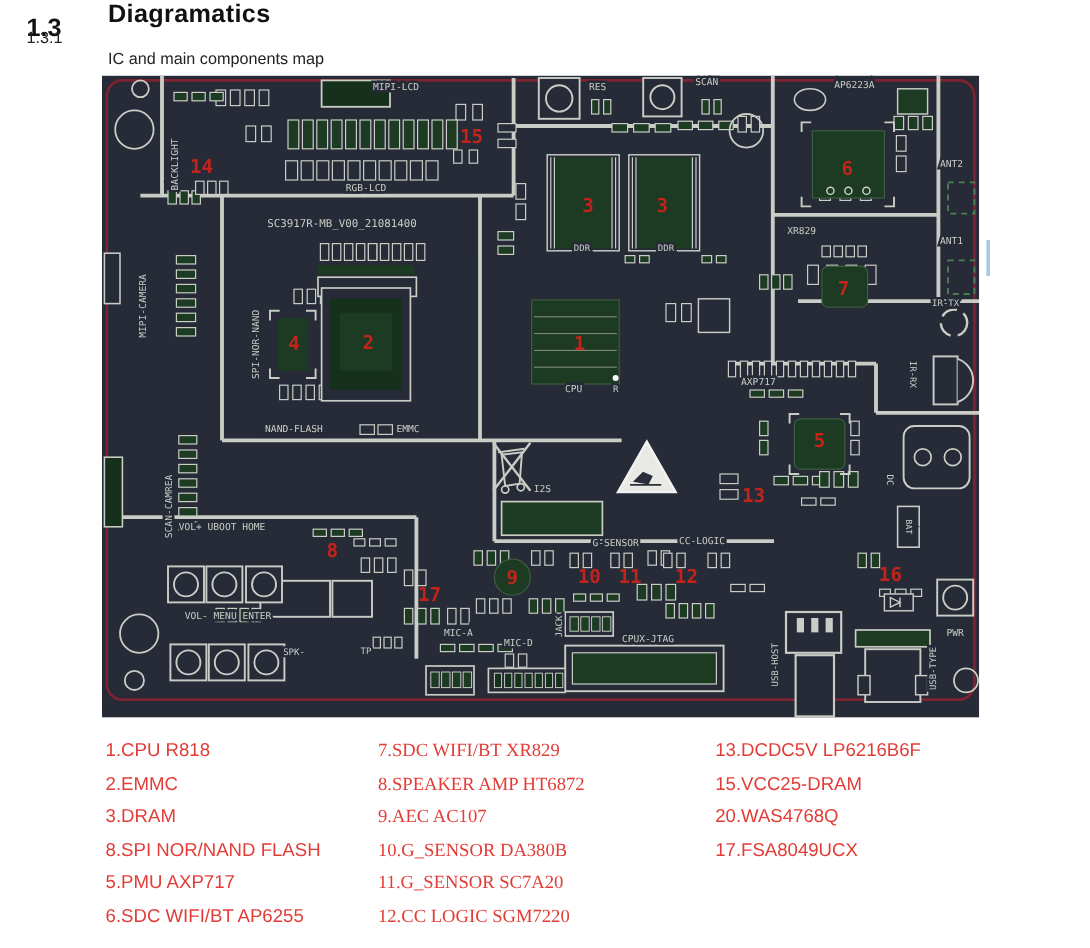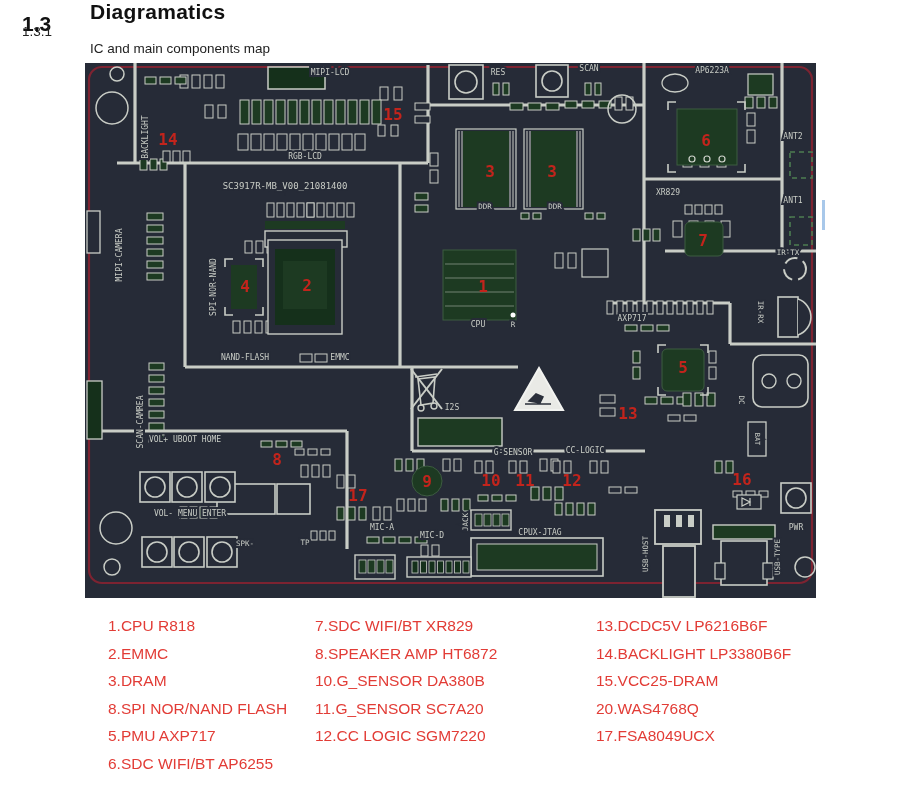--- a/index.html
+++ b/index.html
@@ -431,35 +431,35 @@
       <text x="83" y="76" fill="#c2241c" font-size="16" font-weight="600" text-anchor="middle" dominant-baseline="central" font-family="&quot;Liberation Sans&quot;, sans-serif">14</text>
       <text x="308" y="51" fill="#c2241c" font-size="16" font-weight="600" text-anchor="middle" dominant-baseline="central" font-family="&quot;Liberation Sans&quot;, sans-serif">15</text>
       <text x="657" y="416" fill="#c2241c" font-size="16" font-weight="600" text-anchor="middle" dominant-baseline="central" font-family="&quot;Liberation Sans&quot;, sans-serif">16</text>
       <text x="273" y="432" fill="#c2241c" font-size="16" font-weight="600" text-anchor="middle" dominant-baseline="central" font-family="&quot;Liberation Sans&quot;, sans-serif">17</text>
     </svg>
 </div>
 
 <div class="abs" id="blue-artifact"></div>
 
 <div id="legend">
-    <div class="legend-col" style="left: 88px; color: rgb(226, 60, 54); margin-left: 20px;">
+    <div class="legend-col" style="left: 88px; color: rgb(226, 60, 54);">
       <div class="legend-item">1.CPU R818</div>
       <div class="legend-item">2.EMMC</div>
       <div class="legend-item">3.DRAM</div>
       <div class="legend-item">8.SPI NOR/NAND FLASH</div>
       <div class="legend-item">5.PMU AXP717</div>
       <div class="legend-item">6.SDC WIFI/BT AP6255</div>
     </div>
-    <div class="legend-col" style="left: 315px; color: rgb(226, 60, 54);">
+    <div class="legend-col" style="left: 315px; color: rgb(226, 60, 54); font-family: Liberation Serif, serif;">
       <div class="legend-item">7.SDC WIFI/BT XR829</div>
       <div class="legend-item">8.SPEAKER AMP HT6872</div>
+      <div class="legend-item">9.AEC AC107</div>
       <div class="legend-item">10.G_SENSOR DA380B</div>
       <div class="legend-item">11.G_SENSOR SC7A20</div>
       <div class="legend-item">12.CC LOGIC SGM7220</div>
     </div>
     <div class="legend-col" style="left: 596px; color: rgb(226, 60, 54);">
       <div class="legend-item">13.DCDC5V LP6216B6F</div>
-      <div class="legend-item">14.BACKLIGHT LP3380B6F</div>
       <div class="legend-item">15.VCC25-DRAM</div>
       <div class="legend-item">20.WAS4768Q</div>
       <div class="legend-item">17.FSA8049UCX</div>
     </div>
   </div>
 
 </body></html>

